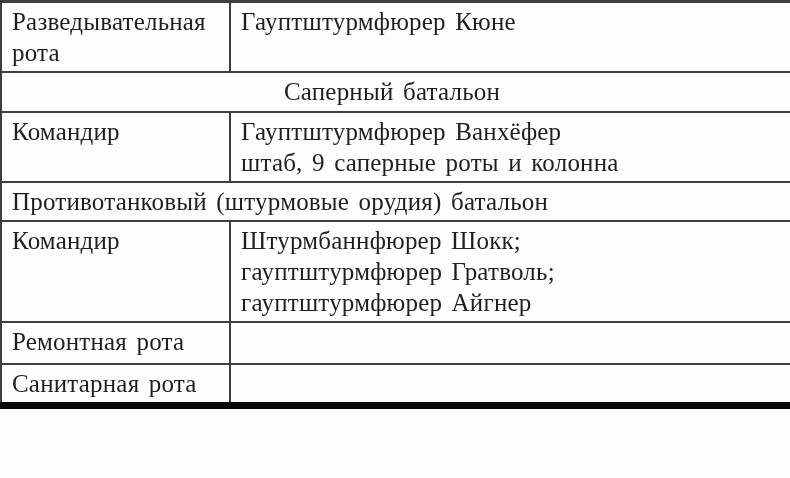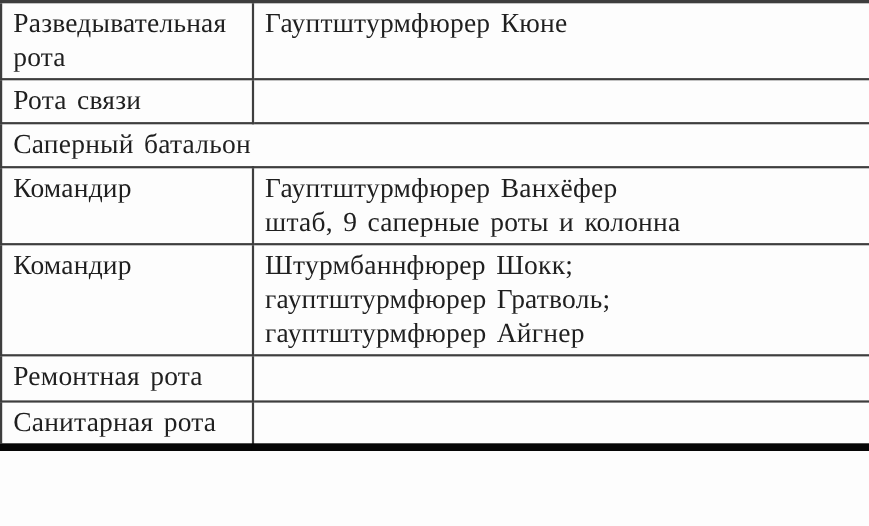--- a/index.html
+++ b/index.html
@@ -32,21 +32,21 @@
     padding: 3px 18px 3px 10px;
     font-size: 25px;
     line-height: 31px;
     white-space: pre-line;
     word-spacing: 3px;
     letter-spacing: 0.2px;
     overflow: hidden;
   }
   tr.r1 { height: 70px; }
   tr.r2 { height: 40px; }
-  tr.r3 { height: 40px; }
+  tr.r3 { height: 40px; text-align: center; }
   tr.r4 { height: 67px; }
   tr.r5 { height: 39px; }
   tr.r6 { height: 99px; }
   tr.r7 { height: 40px; }
   tr.r8 { height: 42px; }
   tr.r9 { height: 38px; }
 </style>
 </head>
 <body>
 
@@ -54,31 +54,30 @@
   <table class="unit-table">
     <colgroup>
       <col class="col-left">
       <col class="col-right">
     </colgroup>
     <tbody>
       <tr class="r1">
         <td>Разведывательная рота</td>
         <td>Гауптштурмфюрер Кюне</td>
       </tr>
-      <tr class="r2">
-        <td>Рота связи</td>
-        <td></td>
-      </tr>
       <tr class="r3">
         <td colspan="2">Саперный батальон</td>
       </tr>
       <tr class="r4">
         <td>Командир</td>
         <td>Гауптштурмфюрер Ванхёфер
 штаб, 9 саперные роты и колонна</td>
+      </tr>
+      <tr class="r5">
+        <td colspan="2">Противотанковый (штурмовые орудия) батальон</td>
       </tr>
       <tr class="r6">
         <td>Командир</td>
         <td>Штурмбаннфюрер Шокк;
 гауптштурмфюрер Гратволь;
 гауптштурмфюрер Айгнер</td>
       </tr>
       <tr class="r8">
         <td>Ремонтная рота</td>
         <td></td>

